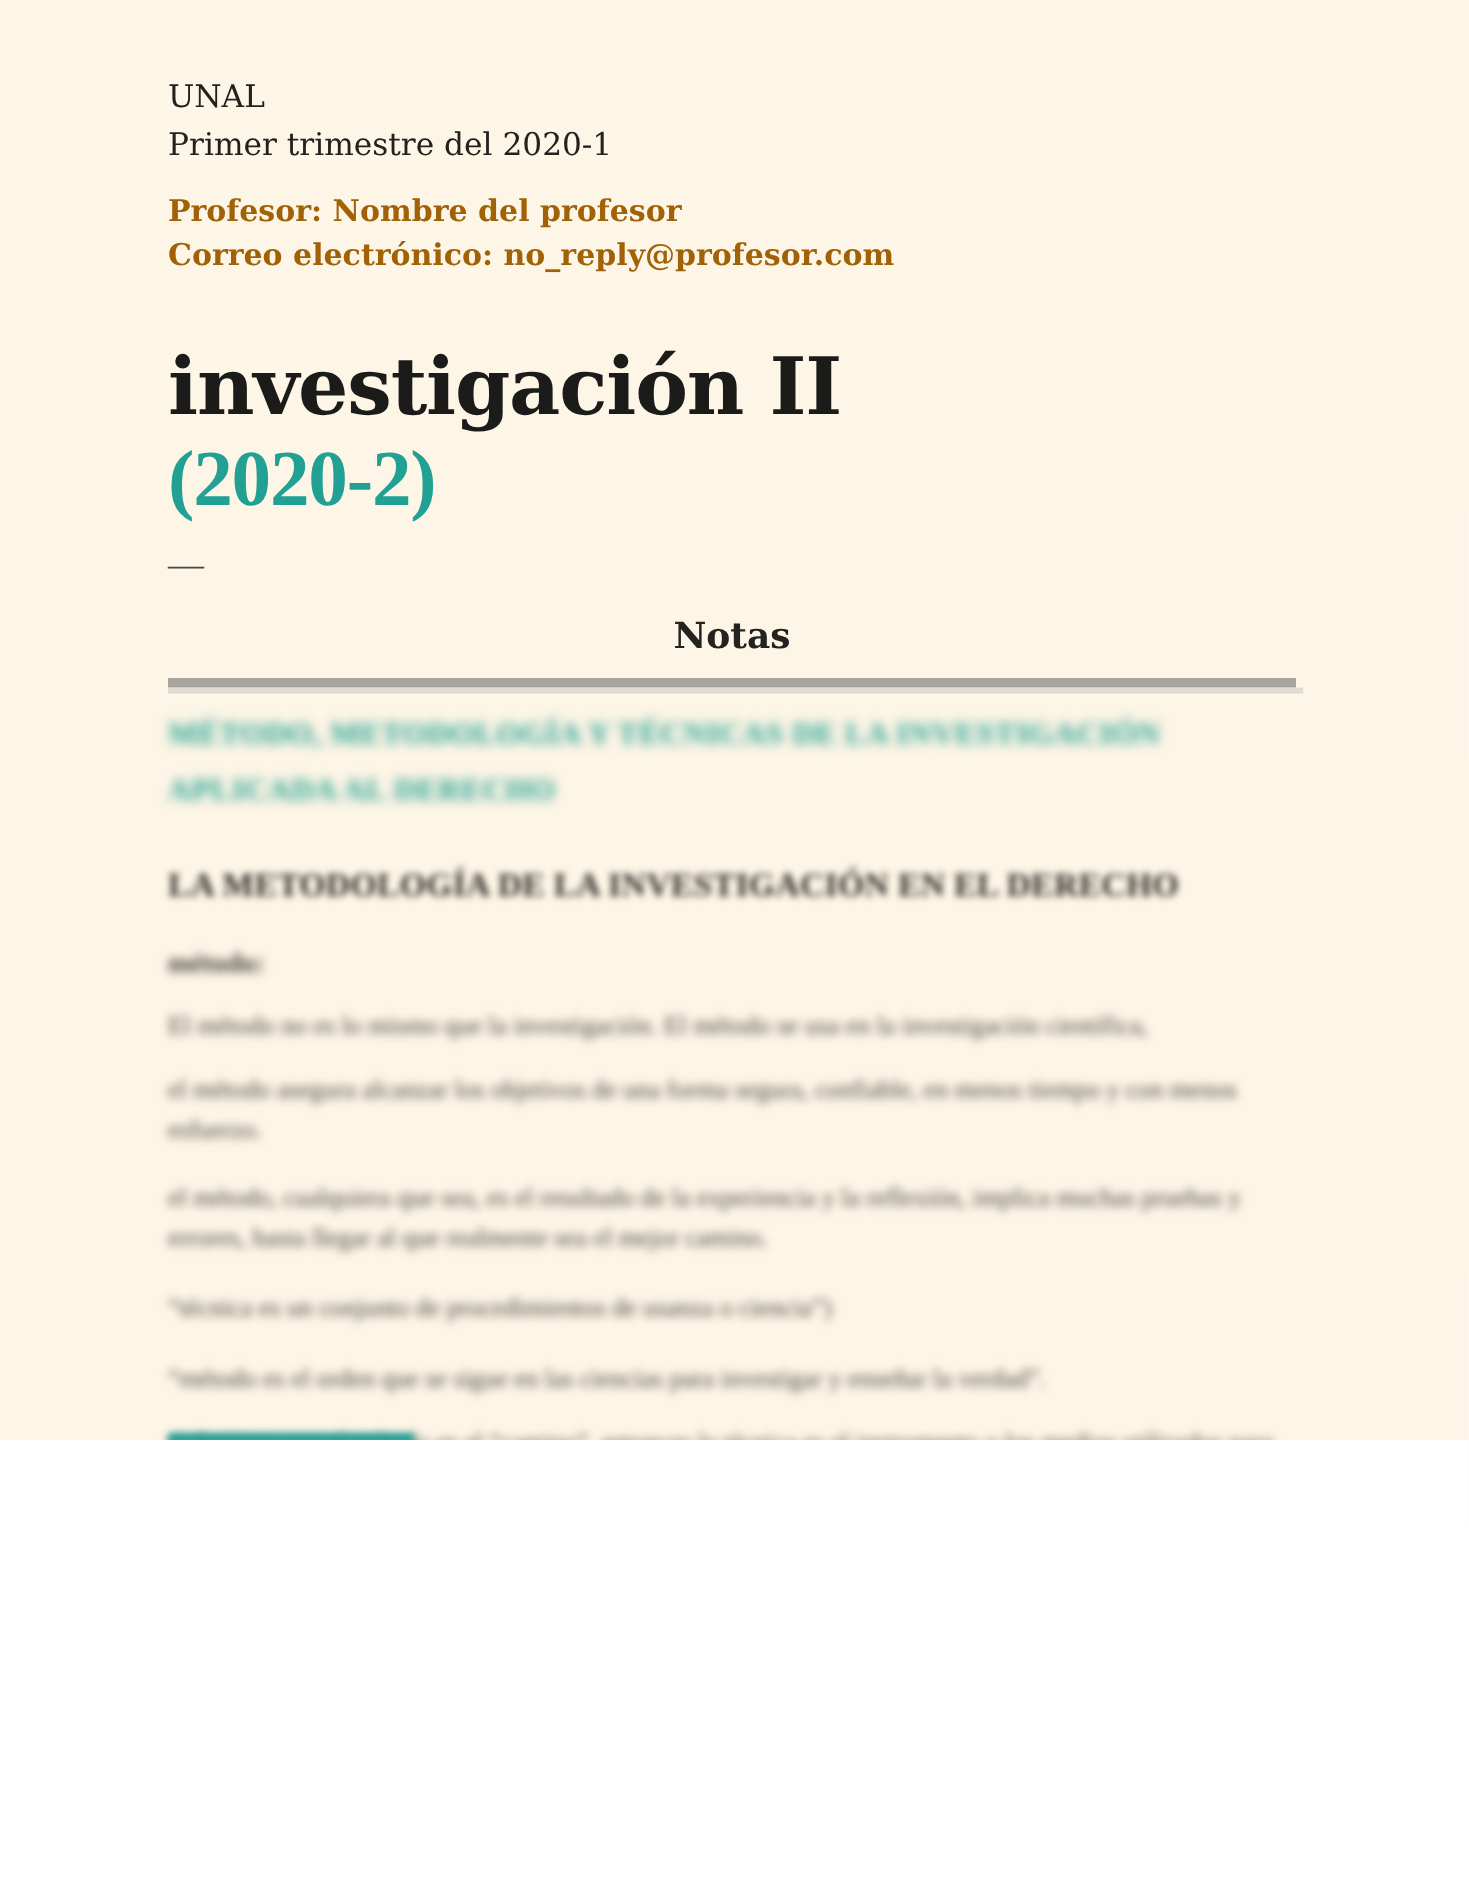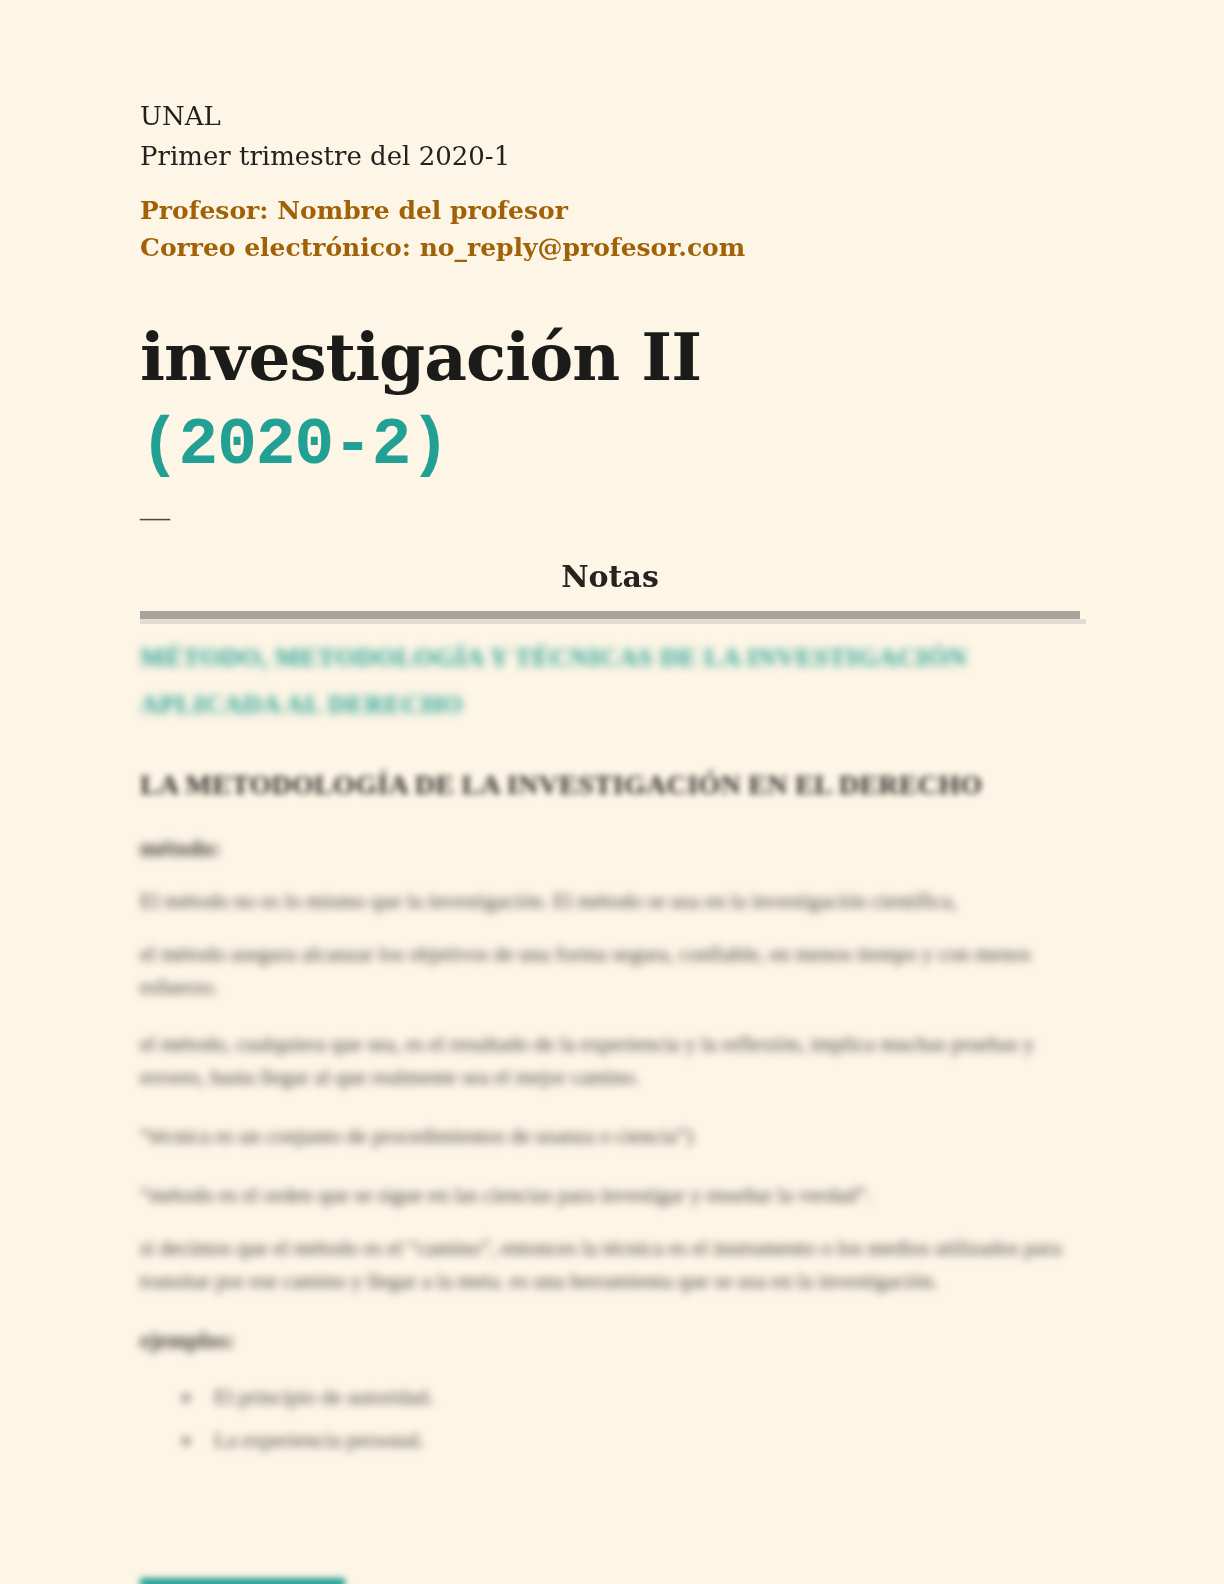--- a/index.html
+++ b/index.html
@@ -1,38 +1,38 @@
 <!DOCTYPE html>
 <html><head>
 <meta charset="utf-8">
 <style>
   html,body{margin:0;padding:0;}
   .page{
     position:relative;
-    width:1224px;height:1584px;
+    width:1224px;height:1200px;
     background:#fdf5e6;
     overflow:hidden;
     font-family:"Liberation Serif", serif;
     color:#3f3d37;
     box-sizing:border-box;
-    padding:96px 144px 0 140px;
+    padding:61px 144px 0 140px;
   }
   .doc-header{font-family:"DejaVu Serif", serif;}
   .hline{font-size:26px;line-height:40px;color:#22211e;}
   .hline-bold{font-size:25px;line-height:37px;font-weight:bold;color:#a16207;}
   .hline-bold.first{margin-top:16px;}
   .doc-title{
     font-family:"DejaVu Serif", serif;
     font-size:66px;line-height:78px;font-weight:bold;
     color:#1b1b19;margin-top:52px;letter-spacing:-1px;
   }
   .doc-subtitle{
-    font-family:Liberation Mono, monospace;
+    font-family:Liberation Serif, serif;
     font-size:66px;line-height:78px;font-weight:bold;
-    margin-top:11px;letter-spacing:-1px;
+    margin-top:0;letter-spacing:-1px;
   }
   .dash{font-size:30px;line-height:44px;color:#474641;margin-top:10px;}
   .notes-label{
     font-family:"DejaVu Serif", serif;
     font-size:30px;line-height:40px;font-weight:bold;color:#24231f;margin-top:18px;text-align:center;
   }
   .divider{margin-top:14px;width:940px;}
   .divider .dark{height:8px;background:#a7a49b;}
   .divider .light{height:5px;background:#e0dcd4;width:946px;}
   .h-teal{

